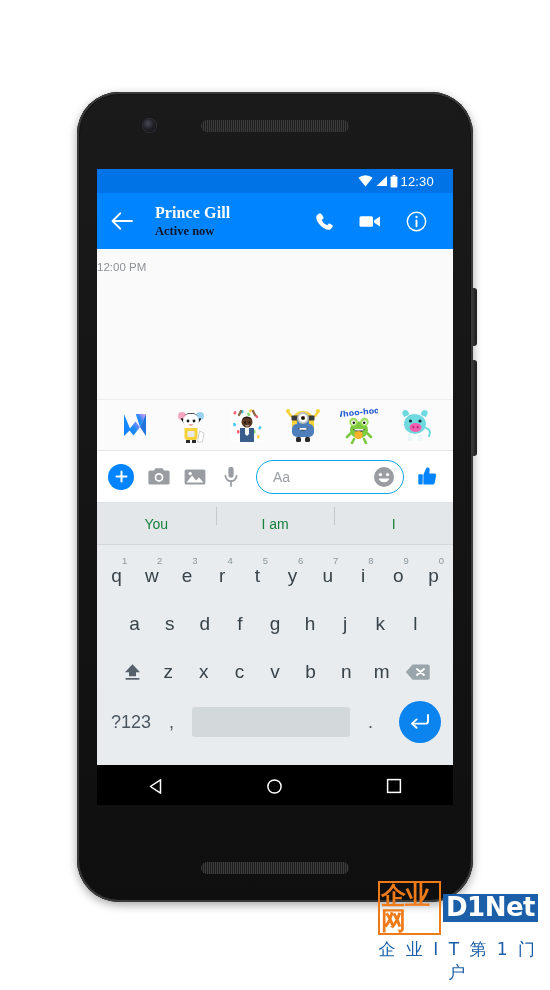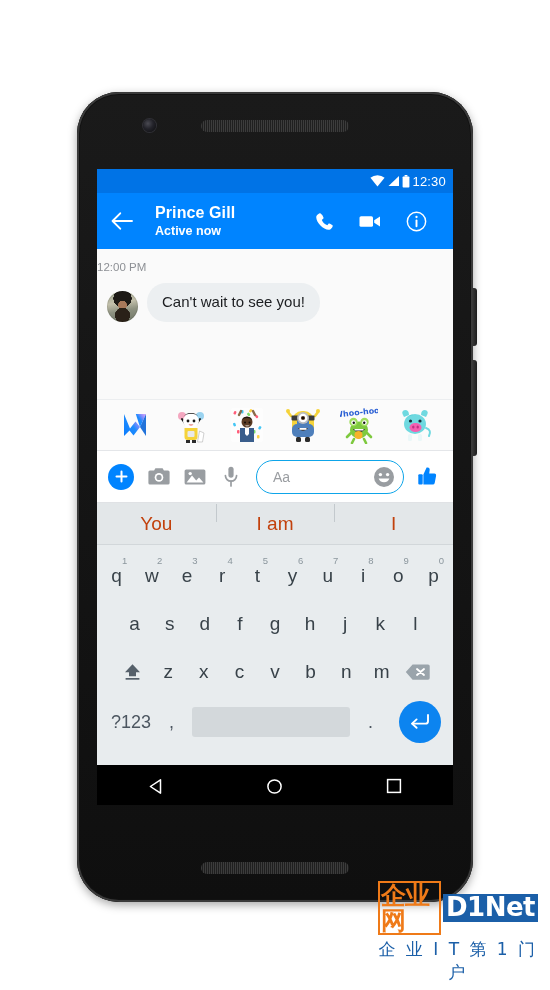--- a/index.html
+++ b/index.html
@@ -62,34 +62,34 @@
   #screen {
     position: absolute; left: 20px; top: 77px;
     width: 356px; height: 636px;
     background: #fafafa; overflow: hidden;
   }
 
   
   #statusbar {
     height: 24px; background: #0073e6;
     display: flex; align-items: center; justify-content: flex-end;
-    padding-right: 7px; gap: 2px;
+    padding-right: 19px; gap: 2px;
   }
   #statusbar .sb-icon { display: block; }
   #clock { color: #fff; font-size: 13px; font-weight: 400; letter-spacing: .2px; }
 
   
   #appbar {
     height: 56px; background: #0084ff;
     display: flex; align-items: center; padding: 0 14px;
   }
   #back-btn { width: 30px; display: flex; align-items: center; cursor: pointer; }
-  #peer { flex: 1; padding-left: 14px; line-height: 1.15; }
+  #peer { flex: 1; padding-left: 14px; line-height: 1.15; font-family: Liberation Serif, serif; }
   #peer-name { color: #fff; font-size: 16px; font-weight: bold; letter-spacing: .1px; }
-  #peer-status { color: #ffffff; font-size: 12.5px; font-weight: bold; margin-top: 2px; }
+  #peer-status { color: #0f172a; font-size: 12.5px; font-weight: bold; margin-top: 2px; }
   .hdr-action { width: 46px; display: flex; align-items: center; justify-content: center; cursor: pointer; }
 
   
   #thread { background: #fafafa; padding-top: 12px; height: 150px; position: relative; }
   #ts { text-align: left; font-size: 11.5px; color: #8d9095; padding-bottom: 10px; }
   .row { display: flex; align-items: flex-end; padding: 0 10px 0 10px; }
   .row.out { justify-content: flex-end; margin-top: 14px; padding-right: 8px; }
   .avatar {
     width: 31px; height: 31px; border-radius: 50%; flex: 0 0 31px;
     background:
@@ -133,21 +133,21 @@
   }
   #textfield-placeholder { flex: 1; font-size: 14px; color: #9a9da1; }
   #like-btn { width: 30px; display:flex; align-items:center; justify-content:center; cursor:pointer; flex:0 0 30px; }
 
   
   #suggestions {
     height: 42px; background: #e3e7e9;
     display: flex; align-items: center;
     border-bottom: 1px solid #d2d7da;
   }
-  .sugg { flex: 1; text-align: center; font-size: 19px; color: #c2410c; cursor: pointer; position: relative; }
+  .sugg { flex: 1; text-align: center; font-size: 14px; color: #15803d; cursor: pointer; position: relative; }
   .sugg + .sugg::before {
     content: ""; position: absolute; left: 0; top: -9px; height: 18px; width: 1px; background: #c3c9cd;
   }
 
   
   #keyboard { background: #e8ecee; padding: 7px 2px 6px; height: 220px; }
   .krow { display: flex; justify-content: center; align-items: center; height: 48px; }
   .key {
     position: relative; flex: 1; max-width: 35.6px; height: 44px;
     display: flex; align-items: center; justify-content: center;
@@ -253,24 +253,20 @@
             <circle cx="11" cy="11" r="9.6" stroke="#fff" stroke-width="1.5" fill="none"></circle>
             <circle cx="11" cy="6.3" r="1.2" fill="#fff"></circle>
             <rect x="10" y="9" width="2" height="8" rx="1" fill="#fff"></rect>
           </svg>
         </div>
       </div>
 
       <div id="thread">
         <div id="ts">12:00 PM</div>
 
-        <div class="row in">
-          <div class="avatar"></div>
-          <div class="bubble in">Can't wait to see you!</div>
-        </div>
 
       </div>
 
       <div id="stickers">
         <div class="sticker">
           <svg width="38" height="38" viewBox="0 0 38 38">
             <defs>
               <linearGradient id="mg" x1="0" y1="1" x2="1" y2="0">
                 <stop offset="0" stop-color="#0a7cff"></stop>
                   <stop offset=".5" stop-color="#1f8cfd"></stop>

